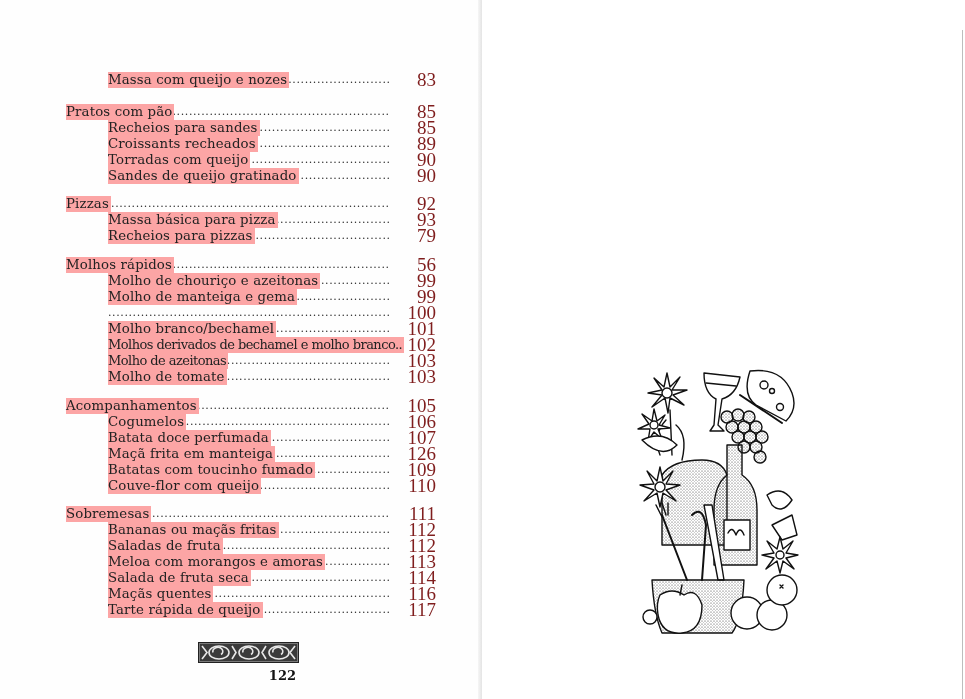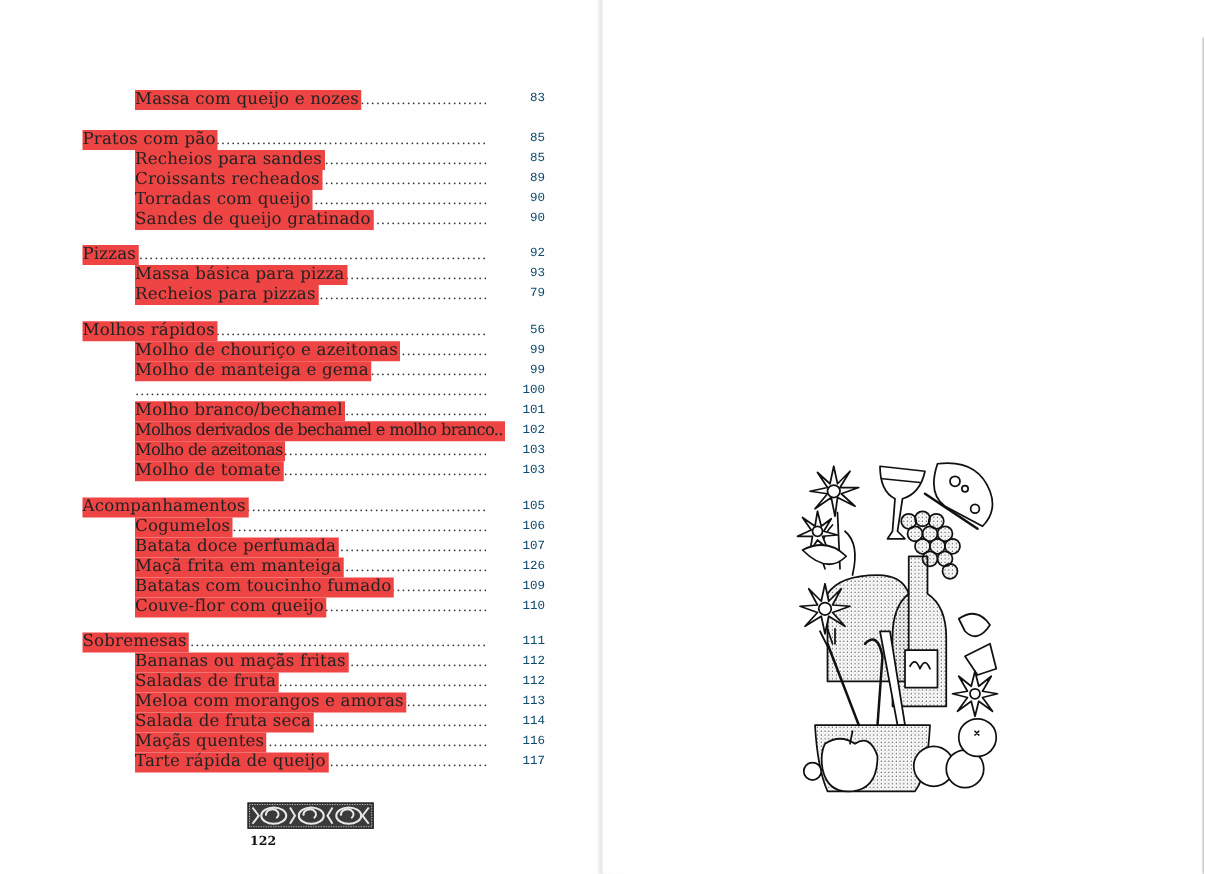--- a/index.html
+++ b/index.html
@@ -25,43 +25,43 @@
   .right-edge {
     position: absolute; left: 962px; top: 30px; width: 1px; height: 669px;
     background: #bdbdbd;
   }
   .toc { position: absolute; left: 0; top: 0; width: 482px; height: 699px; }
   .toc-row {
     position: absolute; left: 0; height: 16px; width: 482px;
     font-size: 13.3px; line-height: 16px; white-space: nowrap;
   }
   .toc-title {
-    position: absolute; top: 0; background: #ef4444; padding-right: 2px;
+    position: absolute; top: 0; background: #fca5a5; padding-right: 2px;
     letter-spacing: 0.15px;
   }
   .toc-row.section .toc-title { left: 66px; }
   .toc-row.sub .toc-title { left: 108px; }
   .toc-row.sub.compact .toc-title { letter-spacing: -0.55px; font-size: 13px; }
   .leader {
     position: absolute; top: 0; height: 16px; right: 93px;
     overflow: hidden; color: #333; letter-spacing: 0.6px; font-size: 11px;
   }
   .toc-row.section .leader { left: 66px; }
   .toc-row.sub .leader { left: 108px; }
   .toc-page {
     position: absolute; top: 0; right: 46px; width: 40px; text-align: right;
-    font-family: Liberation Mono, monospace; font-size: 10px; color: #0c4a6e;
+    font-family: Liberation Serif, serif; font-size: 19px; color: #7f1d1d;
   }
   .ornament {
     position: absolute; left: 198px; top: 642px; width: 101px; height: 21px;
     background: #3a3a3a; border: 1px solid #222; box-sizing: border-box;
   }
   .page-number {
-    position: absolute; left: 200px; top: 668px; width: 96px; text-align: left;
-    font-family: "DejaVu Serif", serif; font-weight: bold; font-size: 10px; color: #111;
+    position: absolute; left: 200px; top: 668px; width: 96px; text-align: right;
+    font-family: "DejaVu Serif", serif; font-weight: bold; font-size: 13px; color: #111;
   }
   .illustration {
     position: absolute; left: 632px; top: 365px; width: 175px; height: 272px;
   }
 </style>
 </head>
 <body>
 
 <div class="spread">
   <div class="page-left">

